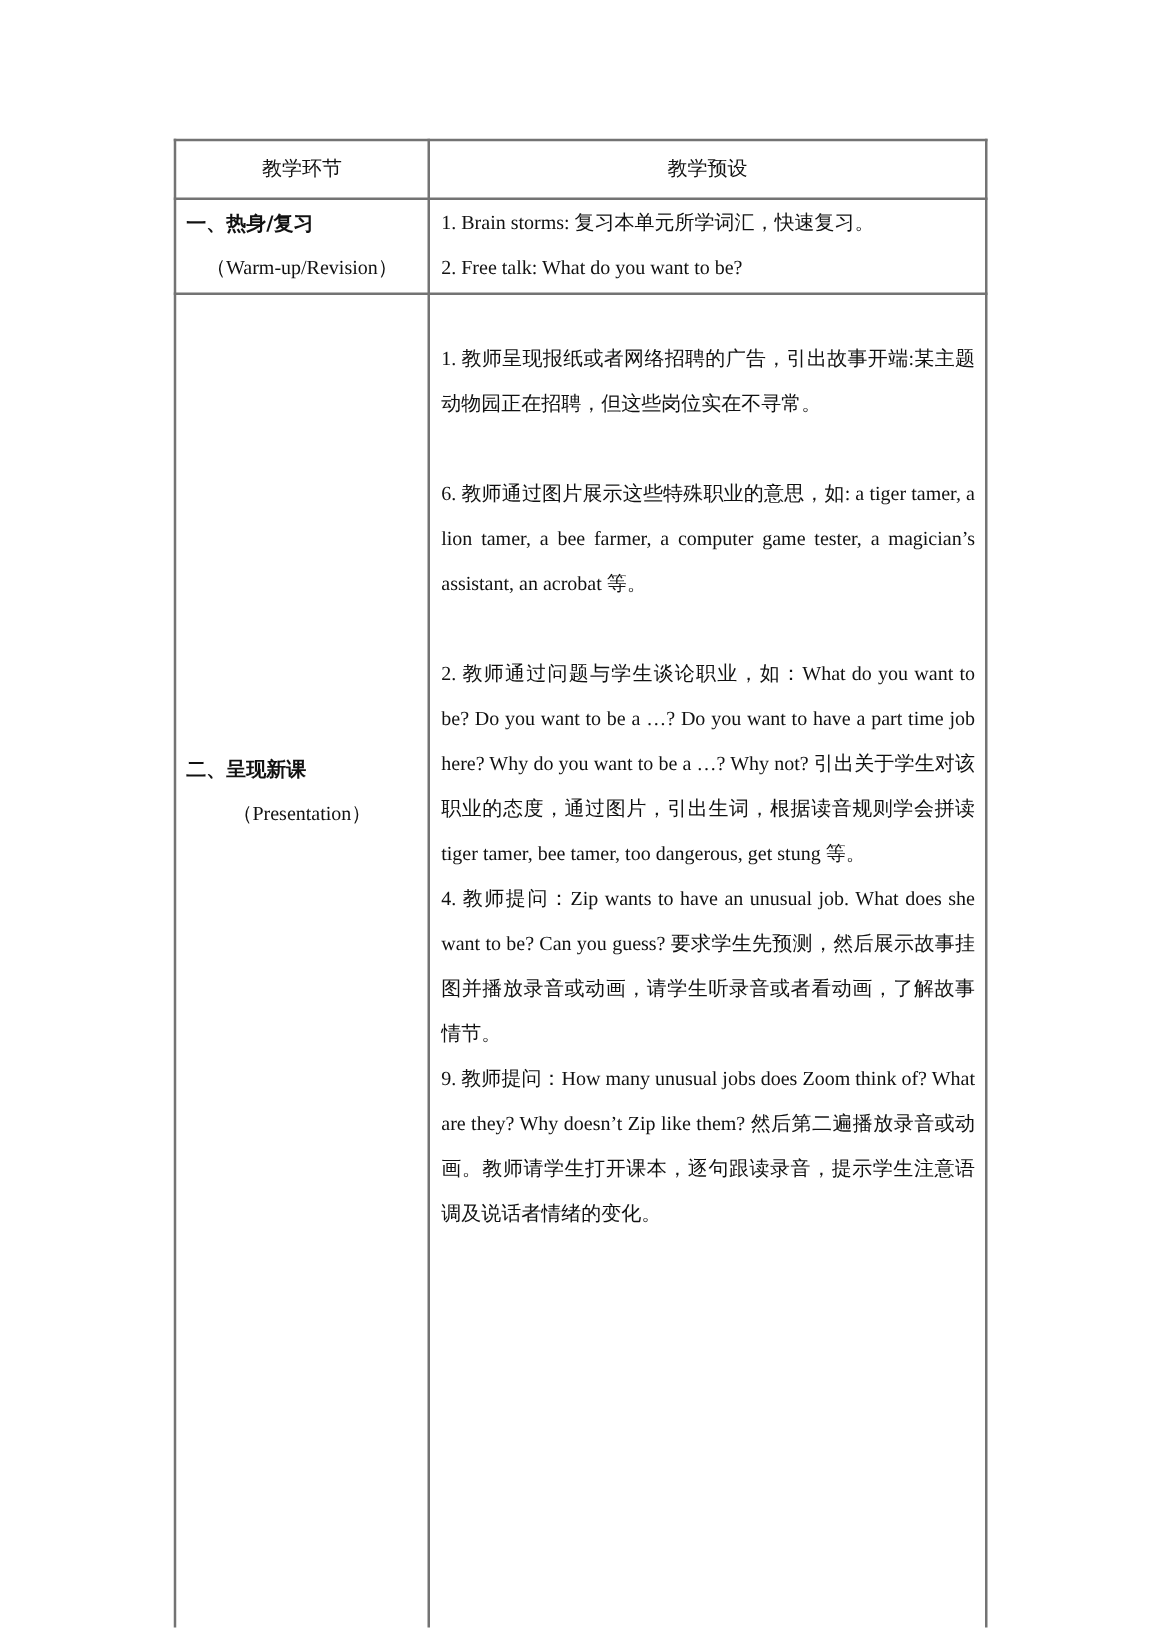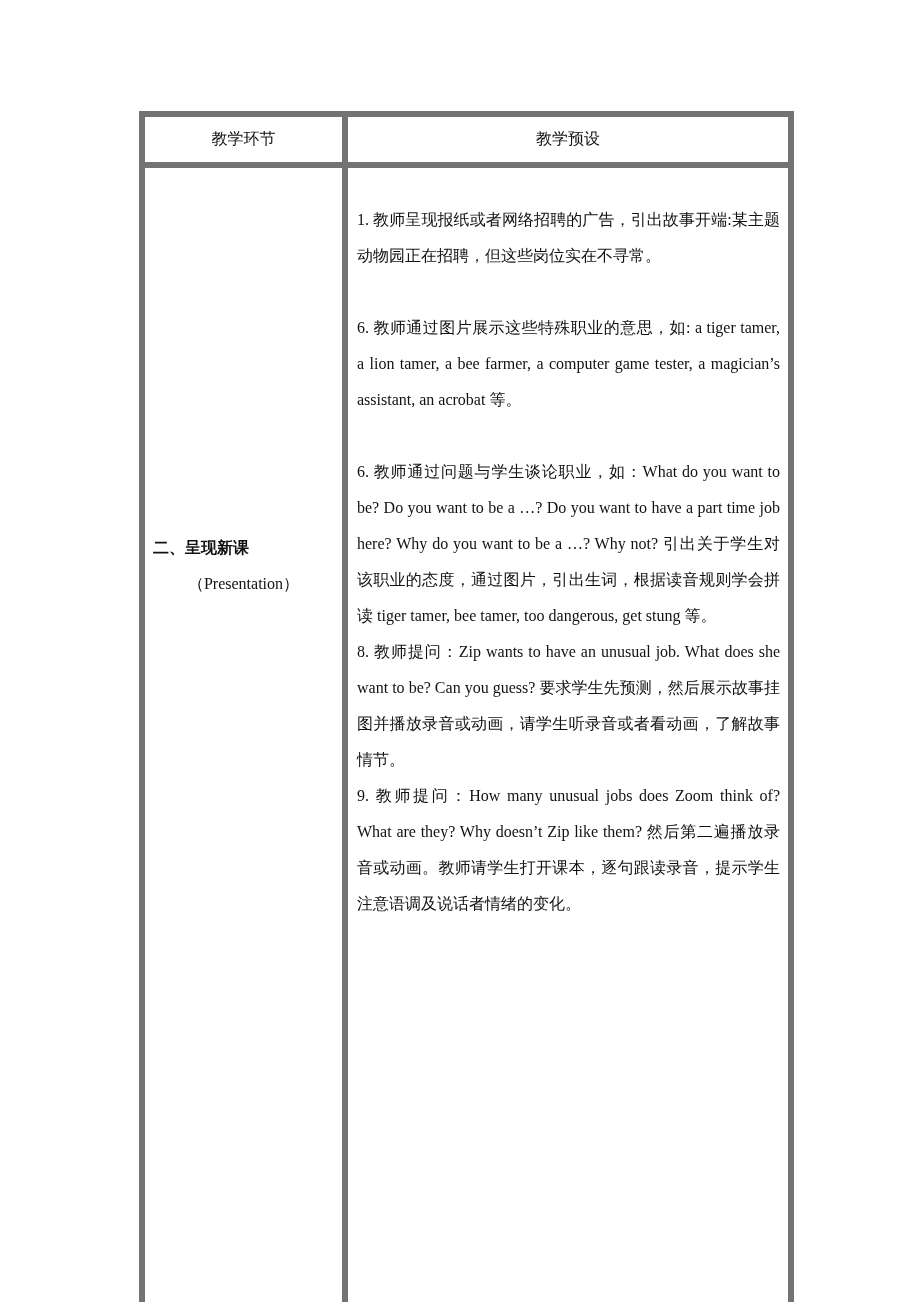--- a/index.html
+++ b/index.html
@@ -1,20 +1,20 @@
 <!DOCTYPE html>
 <html><head>
 <meta charset="utf-8">
 <style>
   html, body { margin: 0; padding: 0; background: #ffffff; }
   body { width: 920px; height: 1302px; position: relative; overflow: hidden;
          font-family: "Liberation Serif", "DejaVu Serif", serif; color: #111; }
   .tbl { position: absolute; left: 139px; top: 111px; width: 651px;
          border-collapse: collapse; table-layout: fixed; }
-  .tbl td { border: 6px solid #737373; padding: 0; vertical-align: top; }
+  .tbl td { border: 2px solid #737373; padding: 0; vertical-align: top; }
   .c1 { width: 203px; }
   .c2 { width: 446px; }
   .hdr td { height: 45px; text-align: center; vertical-align: middle; font-size: 16px; }
   .stage-title { font-family: "DejaVu Sans", "Liberation Sans", sans-serif; font-weight: bold;
                  font-size: 16px; padding-left: 8px; line-height: 36px; white-space: nowrap; }
   .stage-sub { font-size: 16px; text-align: center; line-height: 36px; white-space: nowrap; }
   .para { font-size: 16px; line-height: 36px; padding: 0 8px 0 9px; text-align: justify;
           text-align-last: left; }
   .gap { height: 36px; }
   .r1 td { height: 73px; }
@@ -31,30 +31,40 @@
   <colgroup>
       <col class="c1">
       <col class="c2">
     </colgroup>
   <tbody>
       <tr class="hdr">
     <td>教学环节</td>
     <td>教学预设</td>
   </tr>
 
+  <tr class="r1">
+    <td class="c1cell">
+      <div class="stage-title">一、热身/复习</div>
+      <div class="stage-sub">（Warm-up/Revision）</div>
+    </td>
+    <td class="c2cell">
+      <div class="para">1. Brain storms:  复习本单元所学词汇，快速复习。</div>
+      <div class="para">2. Free talk: What do you want to be?</div>
+    </td>
+  </tr>
 
   <tr class="r2">
     <td class="c1cell">
       <div class="stage-title">二、呈现新课</div>
       <div class="stage-sub">（Presentation）</div>
     </td>
     <td class="c2cell">
       <div class="para">1. 教师呈现报纸或者网络招聘的广告，引出故事开端:某主题动物园正在招聘，但这些岗位实在不寻常。</div>
       <div class="gap"></div>
       <div class="para">6. 教师通过图片展示这些特殊职业的意思，如: a tiger tamer, a lion tamer, a bee farmer, a computer game tester, a magician’s assistant, an acrobat 等。</div>
       <div class="gap"></div>
-      <div class="para">6. 教师通过问题与学生谈论职业，如：What do you want to be? Do you want to be a …? Do you want to have a part time job here? Why do you want to be a …? Why not?  引出关于学生对该职业的态度，通过图片，引出生词，根据读音规则学会拼读 tiger tamer, bee tamer, too dangerous, get stung 等。</div>
-      <div class="para">8. 教师提问：Zip wants to have an unusual job. What does she want to be? Can you guess?  要求学生先预测，然后展示故事挂图并播放录音或动画，请学生听录音或者看动画，了解故事情节。</div>
+      <div class="para">2. 教师通过问题与学生谈论职业，如：What do you want to be? Do you want to be a …? Do you want to have a part time job here? Why do you want to be a …? Why not?  引出关于学生对该职业的态度，通过图片，引出生词，根据读音规则学会拼读 tiger tamer, bee tamer, too dangerous, get stung 等。</div>
+      <div class="para">4. 教师提问：Zip wants to have an unusual job. What does she want to be? Can you guess?  要求学生先预测，然后展示故事挂图并播放录音或动画，请学生听录音或者看动画，了解故事情节。</div>
       <div class="para">9. 教师提问：How many unusual jobs does Zoom think of? What are they? Why doesn’t Zip like them?  然后第二遍播放录音或动画。教师请学生打开课本，逐句跟读录音，提示学生注意语调及说话者情绪的变化。</div>
     </td>
   </tr>
 </tbody>
   </table>
 
 </body></html>

